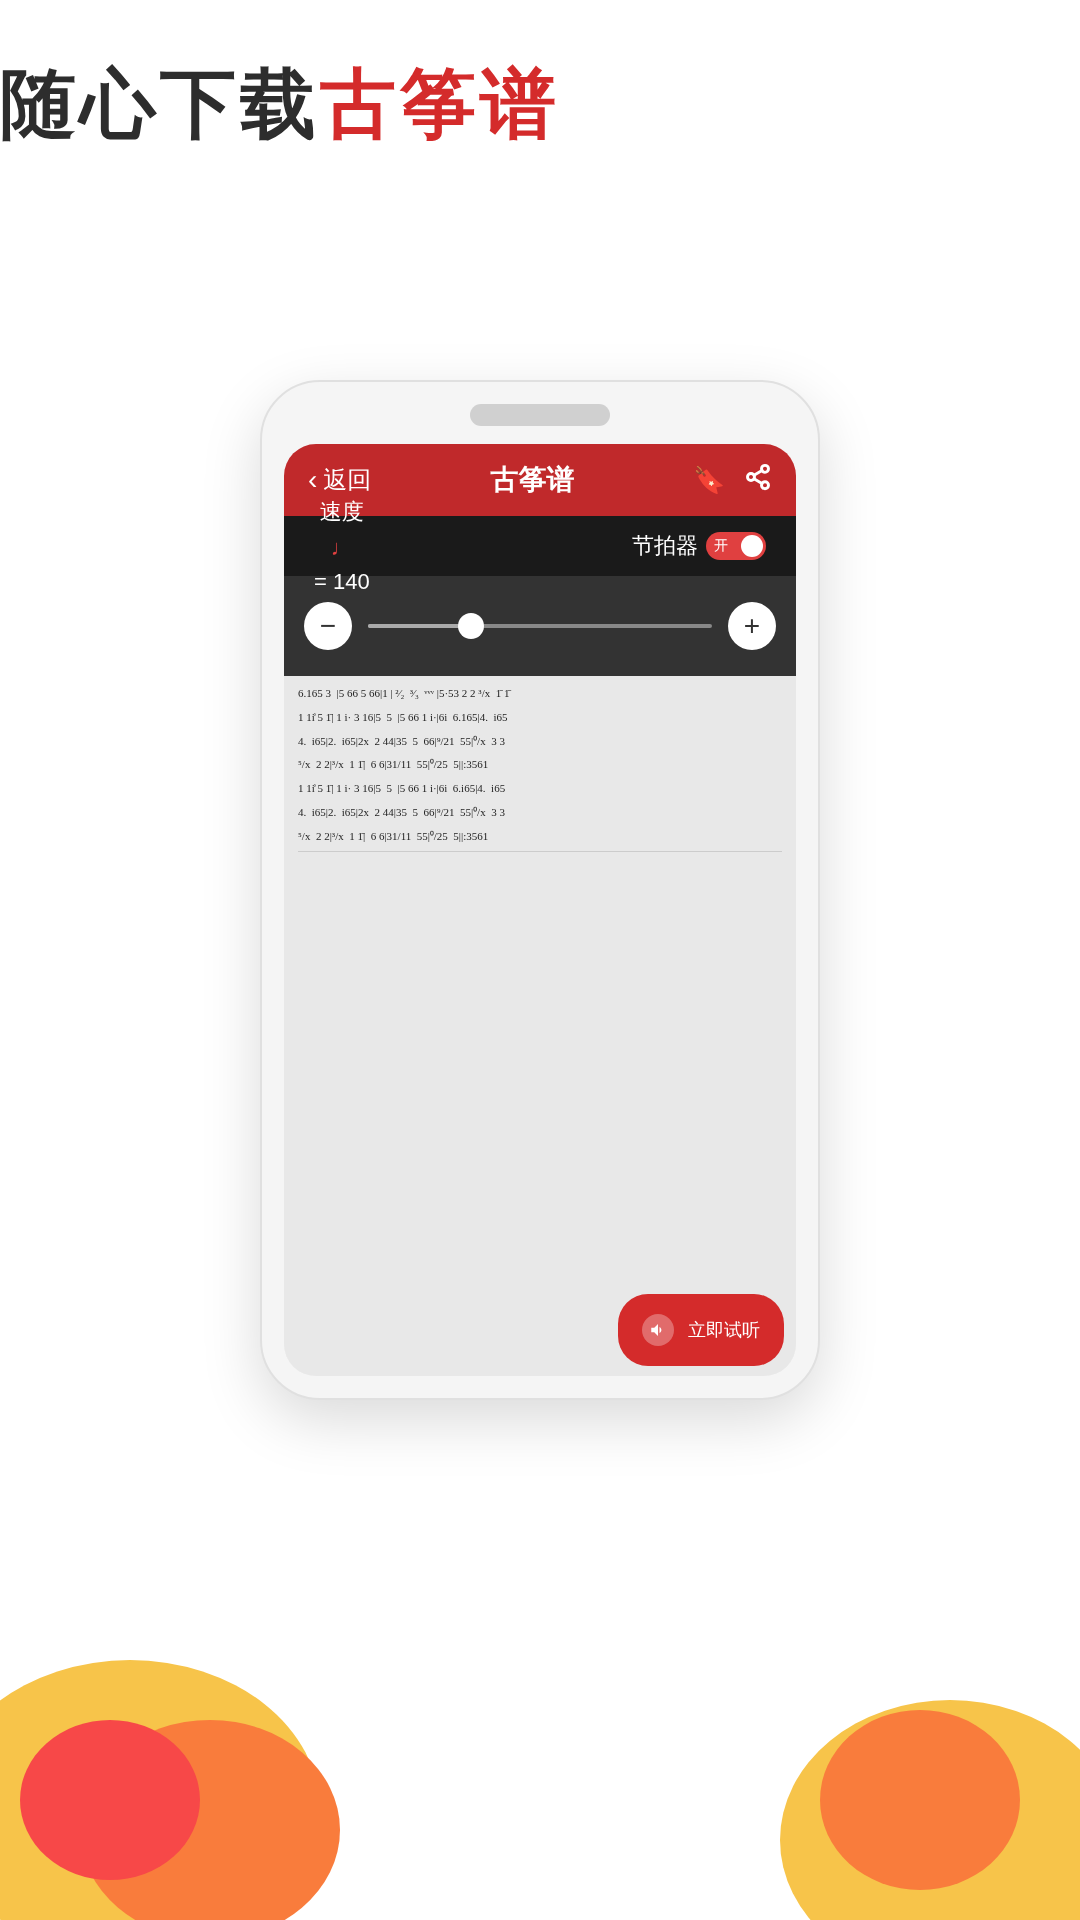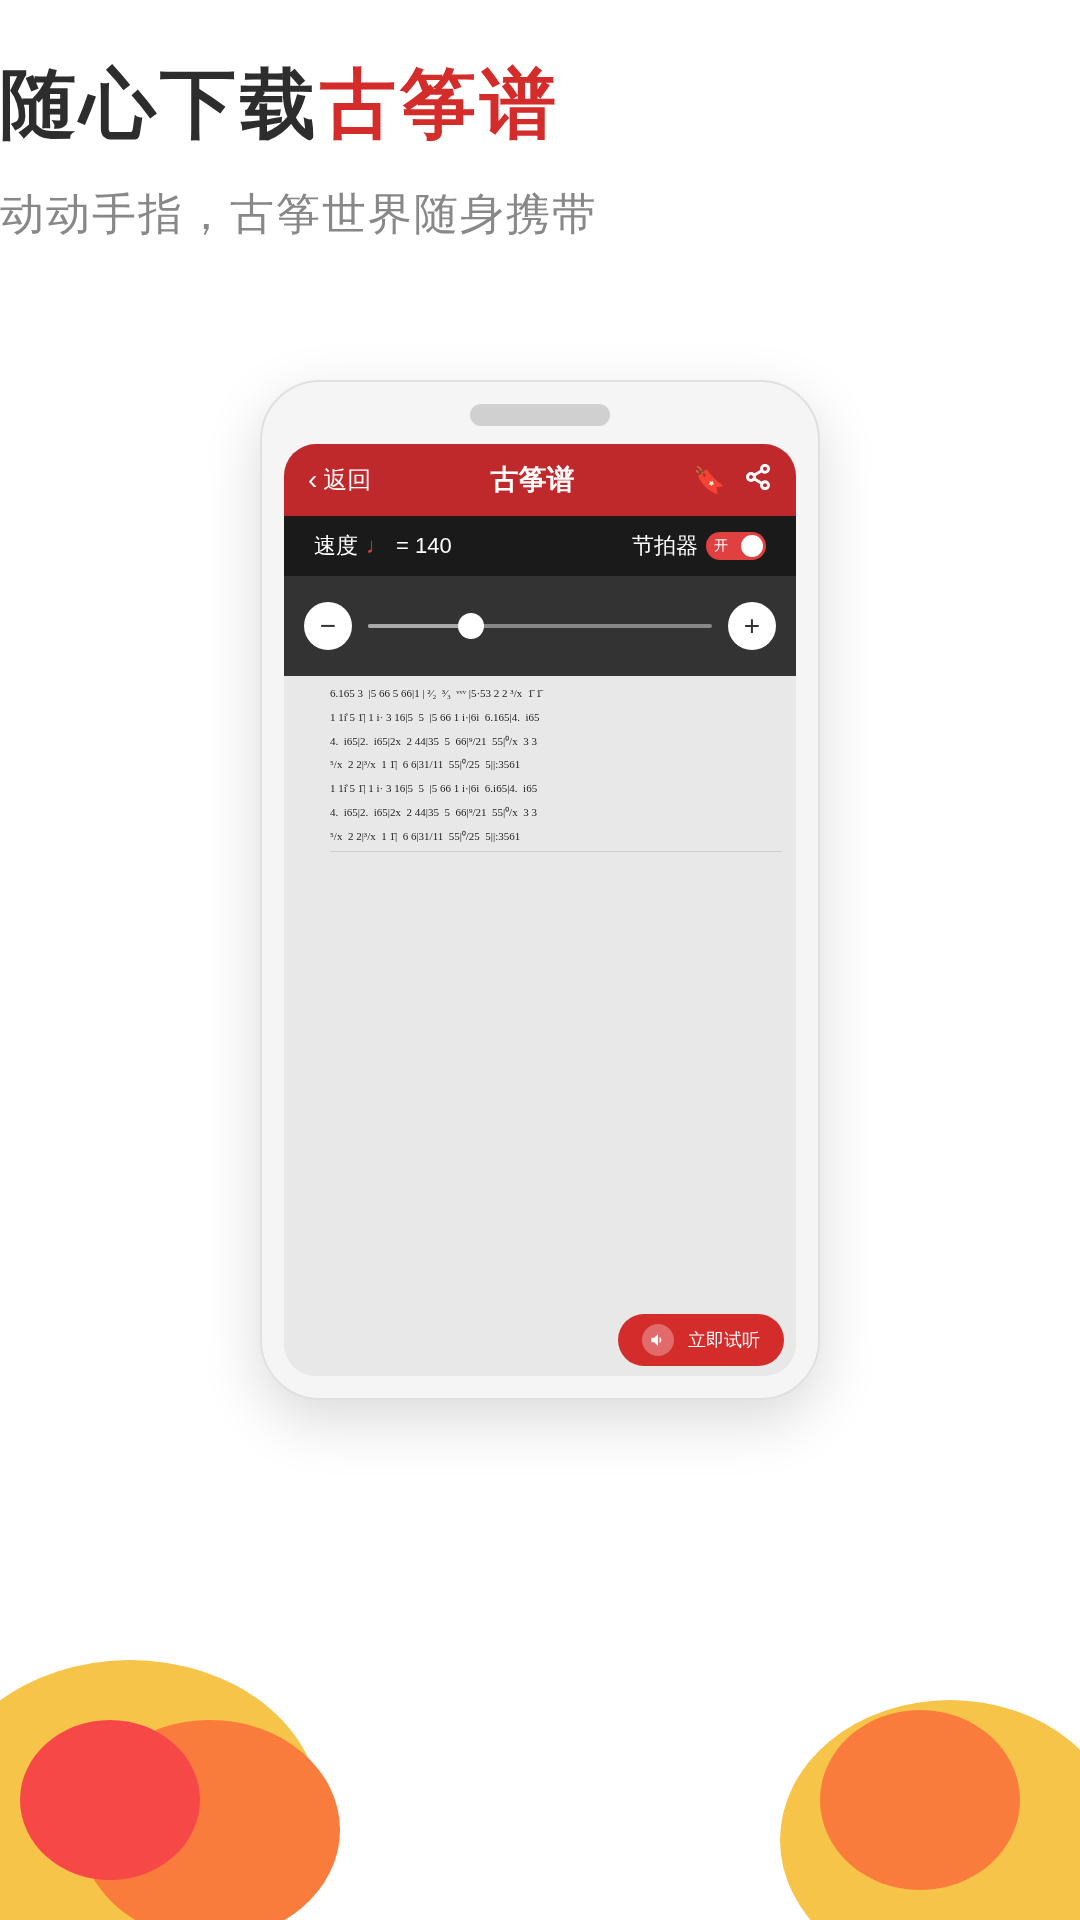--- a/index.html
+++ b/index.html
@@ -161,20 +161,21 @@
       align-items: center;
       justify-content: space-between;
       padding: 0 30px;
     }
     .speed-label {
       color: white;
       font-size: 22px;
       display: flex;
       align-items: center;
       gap: 8px;
+      flex-direction: column;
     }
     .note-icon {
       color: #e04040;
       font-size: 22px;
     }
     .metronome-section {
       display: flex;
       align-items: center;
       gap: 8px;
       color: white;
@@ -259,21 +260,21 @@
       color: #222;
       line-height: 1.5;
       height: 700px;
       overflow: hidden;
       position: relative;
     }
     .listen-btn {
       background: #d42b2b;
       color: white;
       border-radius: 30px;
-      padding: 10px 24px;
+      padding: 20px 24px;
       font-size: 18px;
       display: flex;
       align-items: center;
       gap: 14px;
       white-space: nowrap;
     }
     .listen-icon {
       width: 32px;
       height: 32px;
       background: rgba(255,255,255,0.3);
@@ -307,21 +308,20 @@
   <div class="blob2"></div>
   <div class="blob3"></div>
   <div class="blob4"></div>
   <div class="blob5"></div>
 </div>
 
 <div class="header-section">
   <h1 class="header-title">
     <span>随心下载</span><span class="highlight">古筝谱</span>
   </h1>
-  <p class="header-subtitle">动动手指，古筝世界随身携带</p>
 </div>
 
 <div class="phone-container">
   <div class="phone-frame">
     <div class="phone-speaker"></div>
     <div class="phone-screen">
 
       <div class="app-header">
         <div class="app-header-back">
           <span class="chevron">‹</span>
@@ -364,21 +364,21 @@
         <div class="slider-track">
           <div class="slider-fill"></div>
           <div class="slider-thumb"></div>
         </div>
         <div class="slider-btn">
           <span>+</span>
         </div>
       </div>
 
       <div class="score-area">
-        <div style="font-size:11px;color:#333;line-height:1.8;font-family:'SimSun',serif;margin-left:32px;">
+        <div style="font-size:11px;color:#333;line-height:1.8;font-family:'SimSun',serif;">
           <div class="score-row">6.165 3  |5 66 5 66|1 | ²⁄₂  ³⁄₃  ᵛᵛᵛ |5·53 2 2 ³/x  1̄ 1̄</div>
           <div class="score-row">1 1i̊ 5 1̄| 1 i· 3 16|5  5  |5 66 1 i·|6i  6.165|4.  i65</div>
           <div class="score-row">4.  i65|2.  i65|2x  2 44|35  5  66|⁹/21  55|⁰/x  3 3</div>
           <div class="score-row">⁵/x  2 2|³/x  1 1̄|  6 6|31/11  55|⁰/25  5||:3561</div>
           <div class="score-row">1 1i̊ 5 1̄| 1 i· 3 16|5  5  |5 66 1 i·|6i  6.i65|4.  i65</div>
           <div class="score-row">4.  i65|2.  i65|2x  2 44|35  5  66|⁹/21  55|⁰/x  3 3</div>
           <div class="score-row">⁵/x  2 2|³/x  1 1̄|  6 6|31/11  55|⁰/25  5||:3561</div>
           <div class="score-divider"></div>
         </div>
 

